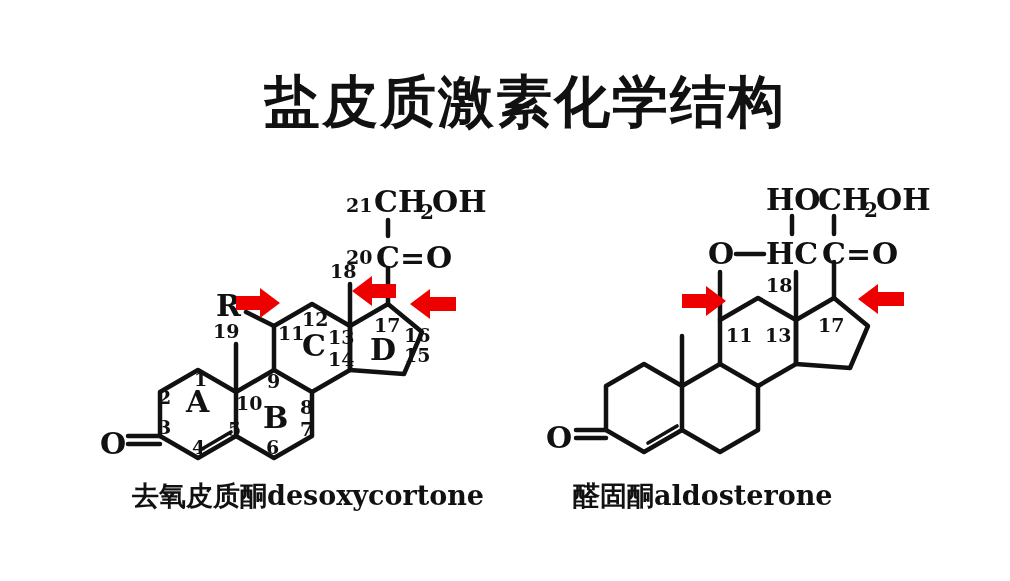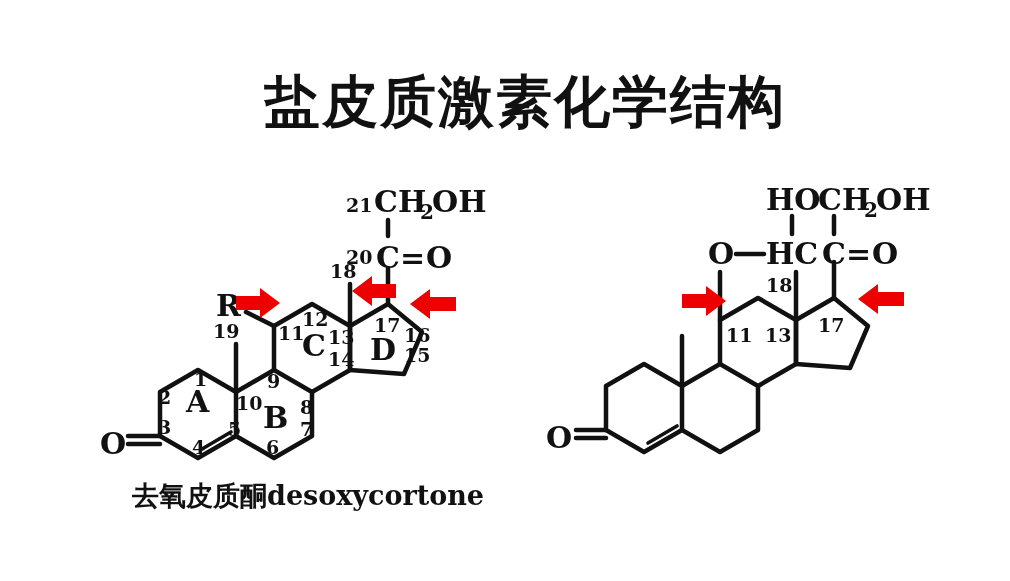--- a/index.html
+++ b/index.html
@@ -228,14 +228,15 @@
         <path d="M124,108 L124,122 L148,122 L148,130 L168,115 L148,100 L148,108 Z" transform="translate(-2,0)"></path>
       </g>
       <g class="arrow">
         <path d="M318,98 L298,113 L318,128 L318,120 L344,120 L344,106 L318,106 Z"></path>
       </g>
 
     </svg>
   </div>
 
   <div class="caption" id="caption-left">去氧皮质酮desoxycortone</div>
+  <div class="caption" id="caption-right">醛固酮aldosterone</div>
 
 </div>
 
 </body></html>

